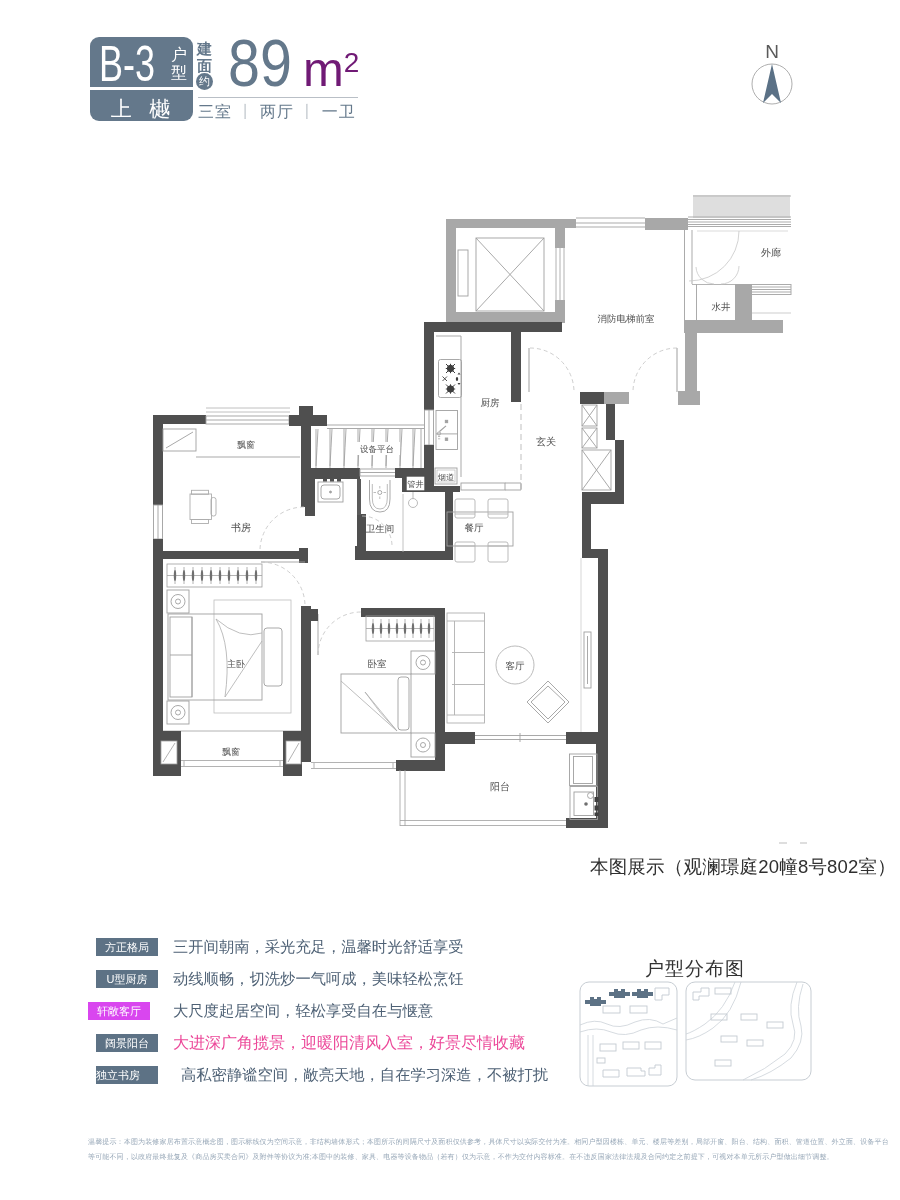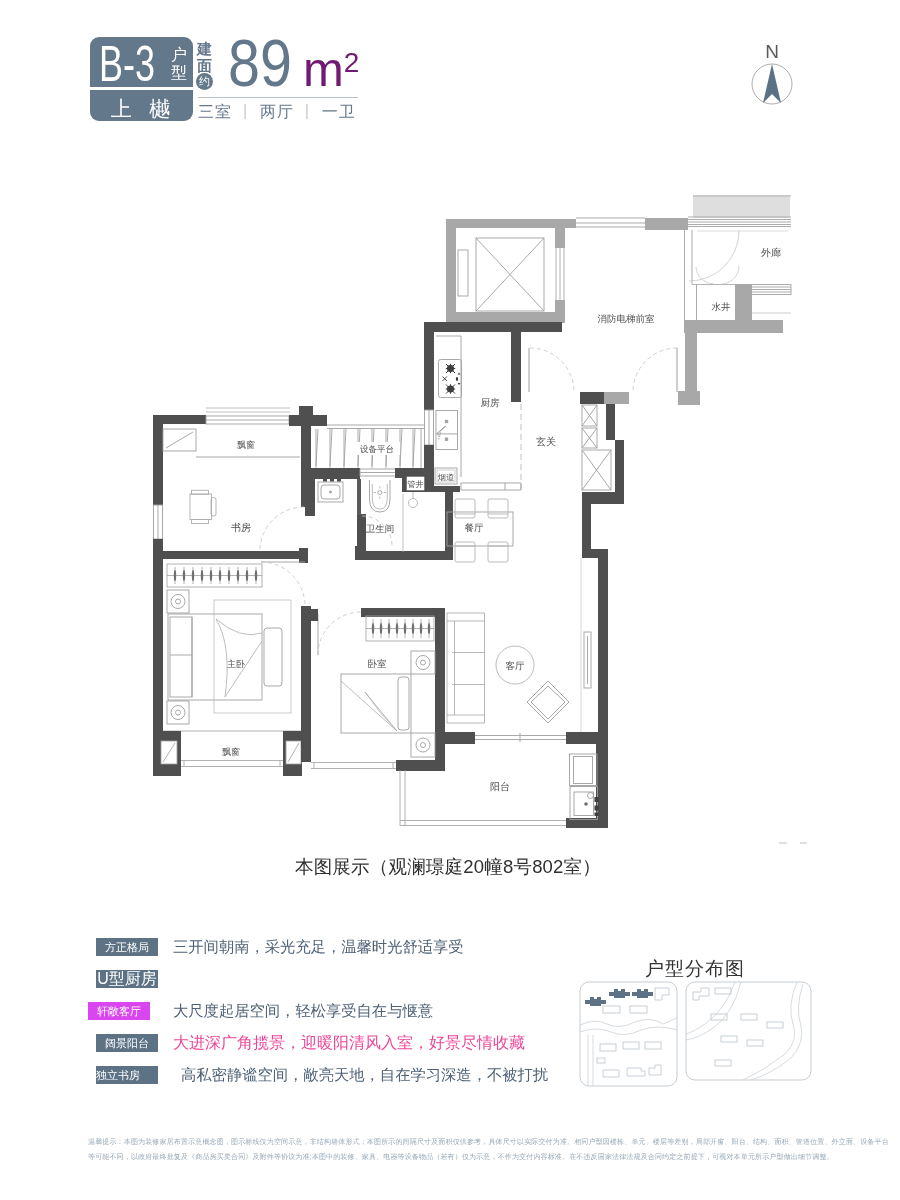--- a/index.html
+++ b/index.html
@@ -557,28 +557,29 @@
           </g>
 
 <path d="M779,843 H787 M800,843 H807" stroke="#bdbdbd" stroke-width="1.2"></path>
 
 <text x="500" y="790" font-size="10" fill="#4f4f4f" text-anchor="middle">阳台</text>
 
 </g>
 </svg>
 </div>
 
-<div class="abs" style="left:0px;top:854px;width:896px;height:26px;color:#2f2f2f;font-size:18.5px;font-weight:500;text-align:center;letter-spacing:0.2px;">本图展示（观澜璟庭20幢8号802室）</div>
+<div class="abs" style="left:0px;top:854px;width:896px;height:26px;color:#2f2f2f;font-size:18.5px;font-weight:500;text-align:right;letter-spacing:0.2px;">本图展示（观澜璟庭20幢8号802室）</div>
 
 <div class="abs" style="left:96px;top:938px;width:62px;height:18px;background:#5d7285;color:#fff;font-size:11px;line-height:18px;text-align:center;">方正格局</div>
 
 <div class="abs" style="left:173px;top:937px;width:500px;height:20px;color:#4e6175;font-size:15.3px;">三开间朝南，采光充足，温馨时光舒适享受</div>
 
-<div class="abs" style="left:96px;top:970px;width:62px;height:18px;background:#5d7285;color:#fff;font-size:16px;line-height:18px;text-align:center;">U型厨房</div>
-
+<div class="abs" style="left:96px;top:970px;width:62px;height:18px;background:#5d7285;color:#fff;font-size:11px;line-height:18px;text-align:center;">U型厨房</div>
+
+<div class="abs" style="left:173px;top:969px;width:500px;height:20px;color:#4e6175;font-size:15.3px;">动线顺畅，切洗炒一气呵成，美味轻松烹饪</div>
 
 <div class="abs" style="left:88px;top:1002px;width:62px;height:18px;background:#d946ef;color:#fff;font-size:11px;line-height:18px;text-align:center;">轩敞客厅</div>
 
 <div class="abs" style="left:173px;top:1001px;width:500px;height:20px;color:#4e6175;font-size:15.3px;">大尺度起居空间，轻松享受自在与惬意</div>
 
 <div class="abs" style="left:96px;top:1034px;width:62px;height:18px;background:#5d7285;color:#fff;font-size:11px;line-height:18px;text-align:center;">阔景阳台</div>
 
 <div class="abs" style="left:173px;top:1033px;width:500px;height:20px;color:#ec4899;font-size:16px;">大进深广角揽景，迎暖阳清风入室，好景尽情收藏</div>
 
 <div class="abs" style="left:96px;top:1066px;width:62px;height:18px;background:#5d7285;color:#fff;font-size:11px;line-height:18px;">独立书房</div>

